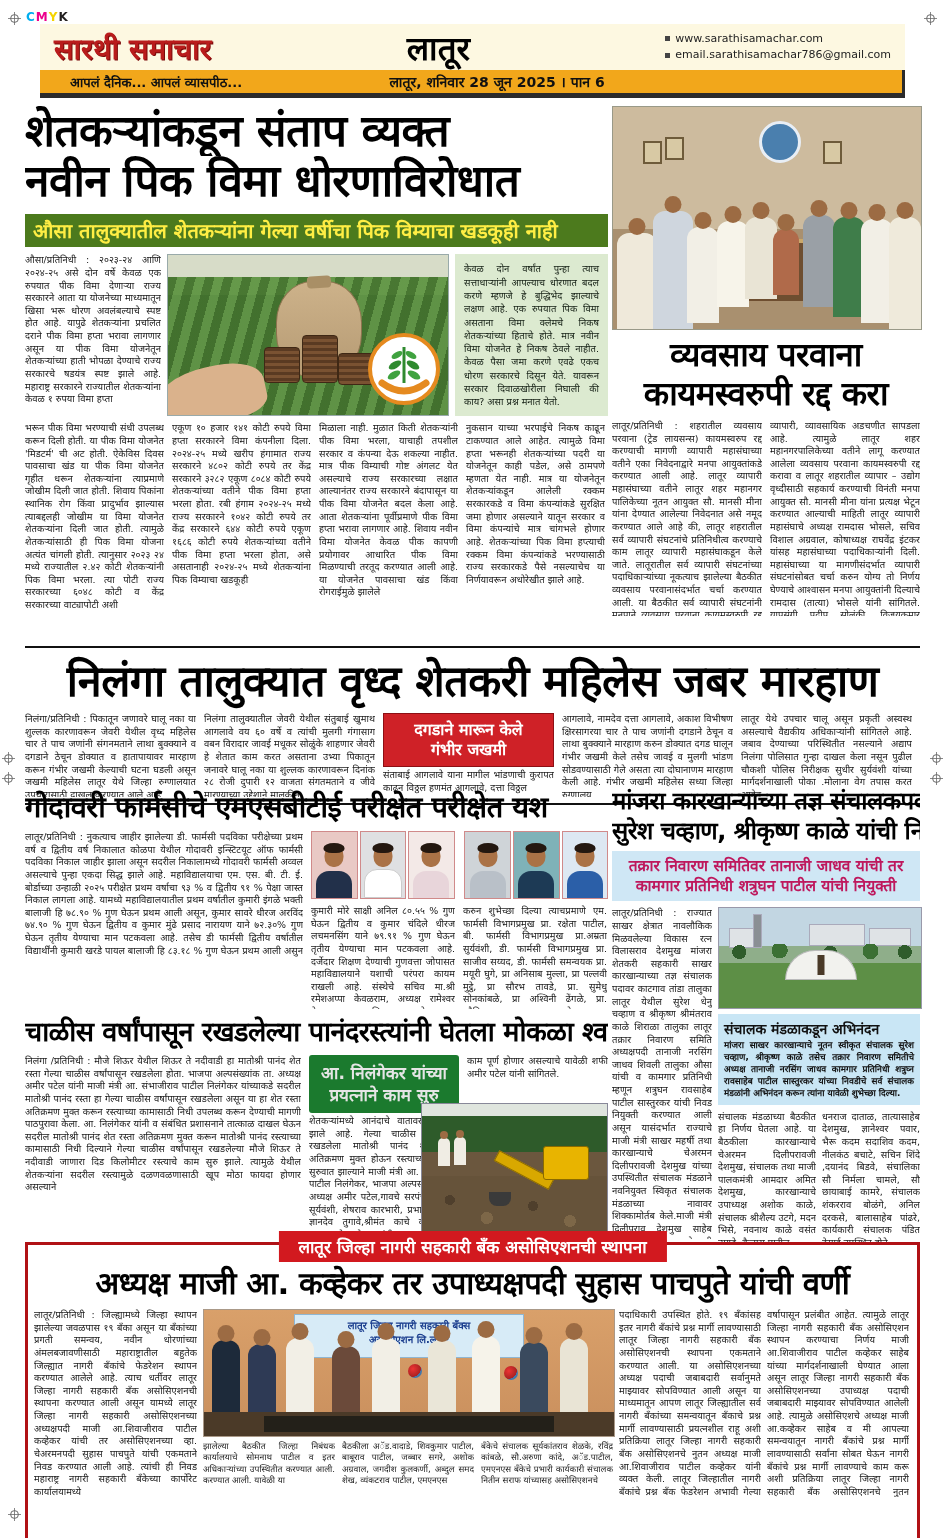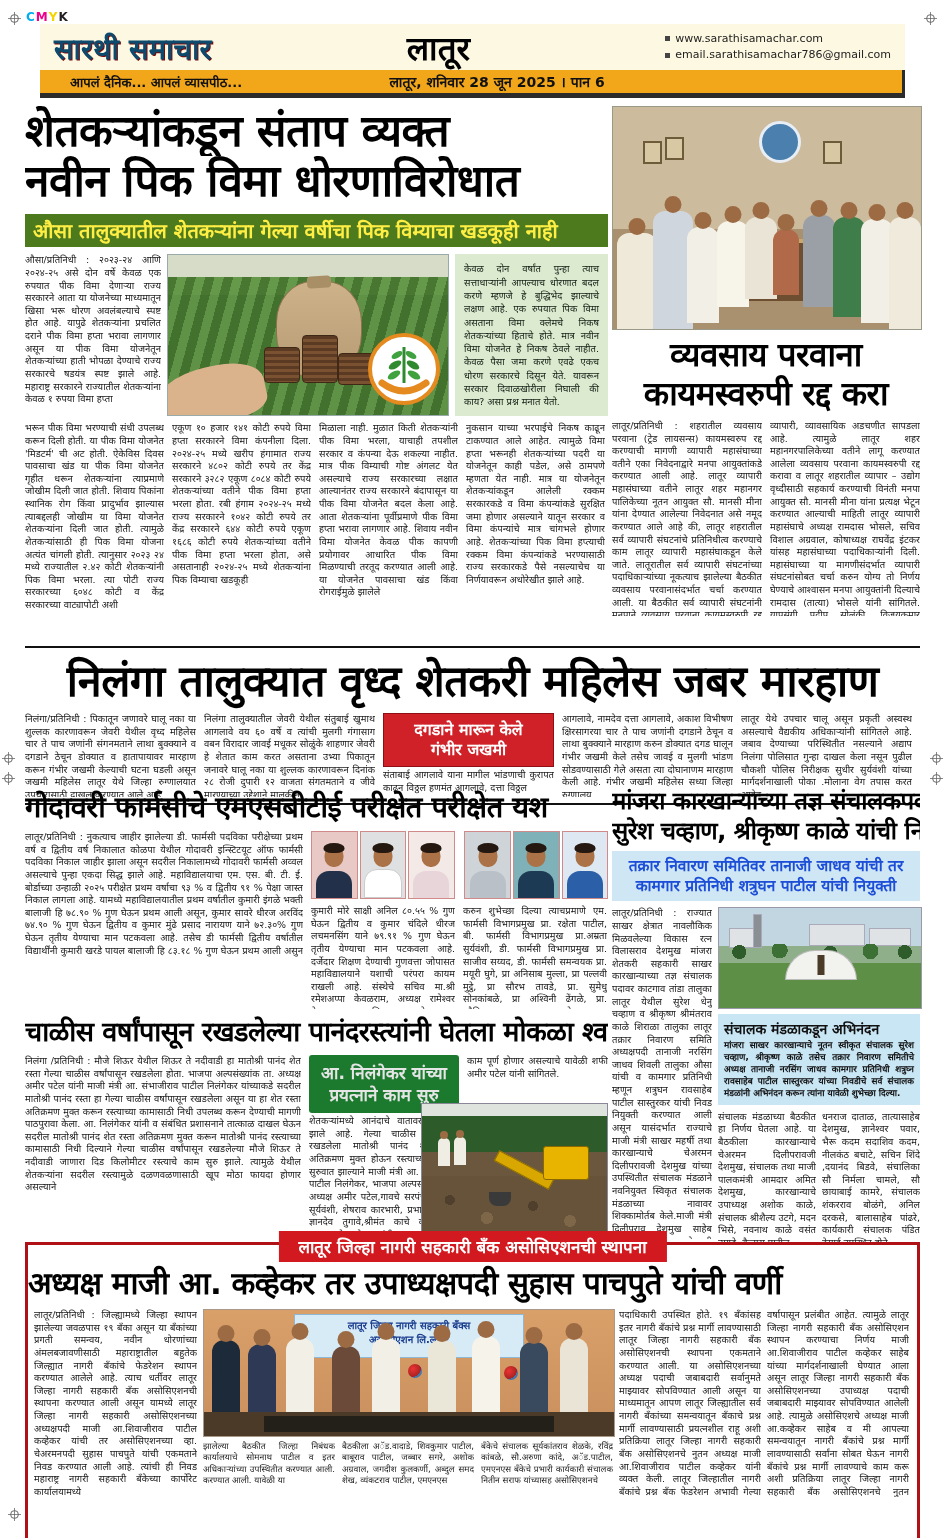--- a/index.html
+++ b/index.html
@@ -8,21 +8,21 @@
   .regmark{width:13px;height:13px;position:absolute;}
   .regmark svg{display:block;}
   .cmyk{font-size:12px;font-weight:bold;letter-spacing:1px;position:absolute;}
   .cmyk span:nth-child(1){color:#00aeef;}
   .cmyk span:nth-child(2){color:#ec008c;}
   .cmyk span:nth-child(3){color:#f5d400;}
   .cmyk span:nth-child(4){color:#231f20;}
   
   .header{position:absolute;left:40px;top:24px;width:865px;}
   .mast{background:#fdf8e1;height:46px;display:flex;align-items:center;justify-content:space-between;padding:0 14px;box-sizing:border-box;}
-  .paper-name{color:#0c4a6e;font-size:29px;font-weight:900;text-shadow:1px 1px 0 #7a0a0a;white-space:nowrap;}
+  .paper-name{color:#b91c1c;font-size:29px;font-weight:900;text-shadow:1px 1px 0 #7a0a0a;white-space:nowrap;}
   .city-name{font-size:33px;font-weight:900;color:#000;white-space:nowrap;}
   .contacts{font-size:11px;color:#222;line-height:1.5;text-align:left;}
   .contacts .row{display:flex;align-items:center;gap:5px;white-space:nowrap;}
   .sq{width:5px;height:5px;background:#444;display:inline-block;}
   .tagbar{background:#f2a71b;height:28px;display:flex;align-items:center;justify-content:space-between;padding:0 30px;box-sizing:border-box;border-bottom:5px solid #2b2b2b;border-right:3px solid #2b2b2b;}
   .tagline{font-size:13px;font-weight:bold;color:#111;white-space:nowrap;}
   .dateline{font-size:14px;font-weight:900;color:#111;white-space:nowrap;}
   .spacer{width:120px;}
   
   .smalltext{font-size:9.5px;line-height:1.33;text-align:justify;color:#1b1b1b;overflow:hidden;}
@@ -73,21 +73,21 @@
   .portrait{width:47px;height:68px;position:relative;border:1px solid #d08a8a;box-sizing:border-box;overflow:hidden;}
   .portrait .head{position:absolute;top:13px;left:50%;transform:translateX(-50%);width:19px;height:22px;border-radius:50% 50% 45% 45%;background:#aa7246;}
   .portrait .head::before{content:"";position:absolute;top:-2px;left:-1px;right:-1px;height:10px;border-radius:50% 50% 40% 40%;background:#241810;}
   .portrait .torso{position:absolute;bottom:0;left:50%;transform:translateX(-50%);width:36px;height:27px;border-radius:13px 13px 0 0;}
   .pgap{width:6px;}
   .pharm-caps{display:flex;gap:8px;margin-top:6px;height:104px;}
   .pharm-caps .col{width:144px;}
   
   .sec-manjara{position:absolute;left:612px;top:786px;width:308px;}
   .sec-manjara .hl{font-size:24px;line-height:1.25;text-align:center;}
-  .bluebox{margin-top:5px;background:#cfe7f5;color:#1d4ed8;font-size:15.5px;font-weight:bold;text-align:center;line-height:1.3;padding:5px 4px;}
+  .bluebox{margin-top:5px;background:#cfe7f5;color:#be185d;font-size:15.5px;font-weight:bold;text-align:center;line-height:1.3;padding:5px 4px;}
   .manj-body{display:flex;gap:6px;margin-top:6px;}
   .manj-left{width:100px;height:332px;}
   .manj-right{width:202px;}
   .photo-factory{width:202px;height:100px;position:relative;background:linear-gradient(#c2d6e2 0 38%,#8fae8a 38% 55%,#5d8f46 55% 100%);overflow:hidden;border:1px solid #99a;}
   .fact-block{position:absolute;background:#dfe3e6;border:1px solid #aab;}
   .trees{position:absolute;left:0;right:0;height:16px;background:radial-gradient(circle at 10% 50%,#2f5c2b 0 7px,transparent 7px),radial-gradient(circle at 30% 40%,#3c7034 0 8px,transparent 8px),radial-gradient(circle at 55% 55%,#2f5c2b 0 7px,transparent 7px),radial-gradient(circle at 75% 45%,#3c7034 0 8px,transparent 8px),radial-gradient(circle at 92% 50%,#2f5c2b 0 7px,transparent 7px);}
   .monument{position:absolute;left:66px;top:42px;width:70px;height:28px;background:#f2f2ee;border-radius:60px 60px 0 0;border:1px solid #bbb;}
   .statue{position:absolute;left:50%;transform:translateX(-50%);top:4px;width:7px;height:20px;background:#4a3a28;}
   .bluecap{margin-top:5px;background:#c9e6f5;padding:5px 6px;box-sizing:border-box;}
   .bluecap .t{font-size:14px;font-weight:900;margin-bottom:2px;}
@@ -105,21 +105,21 @@
   .photo-jcb{position:absolute;right:0;top:48px;width:185px;height:132px;background:linear-gradient(#dfe5de 0 12px,#2e5b2a 12px 48px,#6b573e 48px 100%);overflow:hidden;border:1px solid #889;}
   .jcb-cab{position:absolute;right:18px;top:42px;width:44px;height:32px;background:#e8b400;border:1px solid #8a6a00;border-radius:3px;}
   .jcb-boom{position:absolute;right:52px;top:60px;width:60px;height:10px;background:#d8a800;transform:rotate(28deg);border:1px solid #8a6a00;}
   .jcb-bucket{position:absolute;right:96px;top:88px;width:22px;height:14px;background:#3a3a3a;border-radius:0 0 8px 8px;}
   .rubble{position:absolute;left:0;bottom:0;right:0;height:60px;background:radial-gradient(circle at 15% 40%,#4f3f2c 0 5px,transparent 5px),radial-gradient(circle at 35% 70%,#7d6748 0 6px,transparent 6px),radial-gradient(circle at 60% 50%,#4f3f2c 0 5px,transparent 5px),radial-gradient(circle at 80% 75%,#7d6748 0 6px,transparent 6px),#66533a;}
   .jperson{position:absolute;width:12px;height:28px;background:#f0ede4;border-radius:5px 5px 0 0;}
   .jperson::before{content:"";position:absolute;top:-7px;left:50%;transform:translateX(-50%);width:8px;height:8px;border-radius:50%;background:#9c6b43;}
   
   .sec-bank{position:absolute;left:25px;top:1242px;width:895px;height:336px;border:3px solid #b01116;box-sizing:border-box;background:#fff;}
   .bank-bar{position:absolute;top:-14px;left:50%;transform:translateX(-50%);background:#d2191f;color:#fff;font-size:17px;font-weight:bold;padding:4px 20px;white-space:nowrap;}
-  .sec-bank .hl{font-size:31px;text-align:left;margin-top:16px;}
+  .sec-bank .hl{font-size:31px;text-align:center;margin-top:16px;}
   .bank-body{display:flex;gap:6px;padding:6px 6px 0;box-sizing:border-box;}
   .bank-c1{width:163px;height:188px;}
   .bank-mid{width:410px;}
   .photo-bank{width:410px;height:126px;position:relative;background:linear-gradient(#d9a06a,#c98f5d);overflow:hidden;border:1px solid #a98;}
   .banner{position:absolute;left:90px;top:4px;width:230px;height:44px;background:#d7ebf7;border:1px solid #8fb6d2;color:#1c3f8f;font-weight:bold;text-align:center;font-size:10px;line-height:1.4;padding-top:4px;box-sizing:border-box;}
   .bdesk{position:absolute;left:0;right:0;bottom:0;height:24px;background:#4b3a28;}
   .bdesk::before{content:"";position:absolute;left:60px;right:60px;top:4px;bottom:4px;background:#232019;}
   .bouquet{position:absolute;width:14px;height:14px;border-radius:50%;background:radial-gradient(circle at 35% 35%,#e33,#a22 60%,#47a 61%);}
   .bank-caps{display:flex;gap:7px;margin-top:4px;height:58px;}
   .bank-caps .col{width:132px;font-size:8.6px;}

